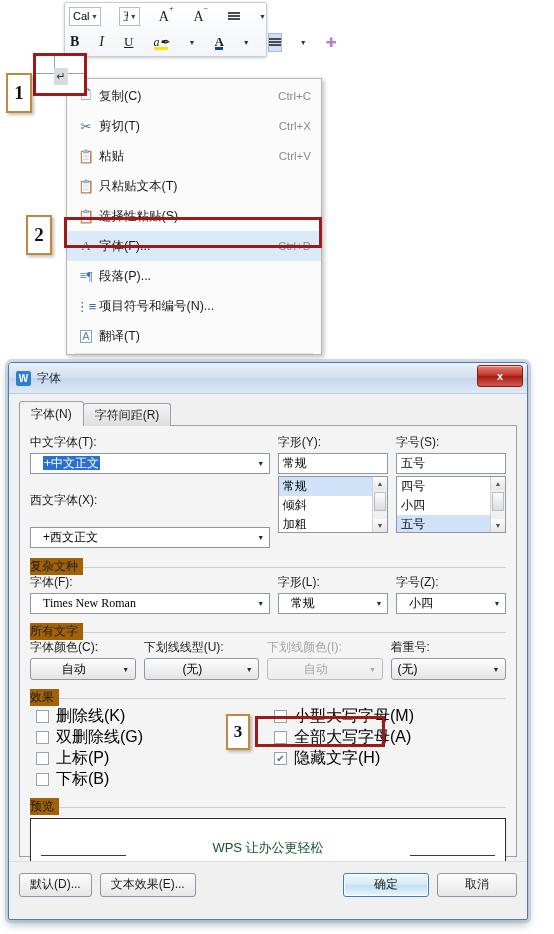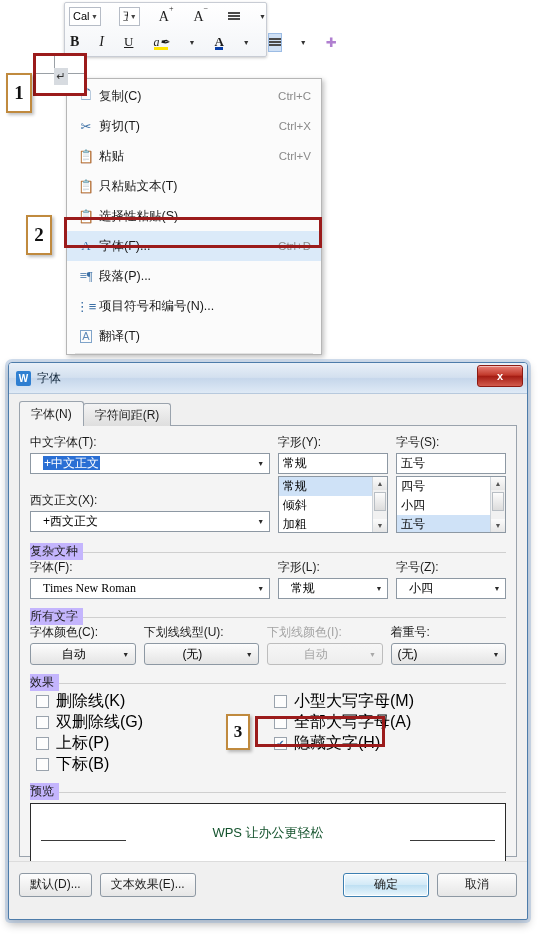--- a/index.html
+++ b/index.html
@@ -162,21 +162,21 @@
     height:57px;border:1px solid #8d98a3;background:#fff;margin-top:2px;
     display:flex;box-sizing:border-box;overflow:hidden;
   }
   .listbox .items{flex:1;}
   .lbi{height:19px;line-height:19px;font-size:12px;padding-left:4px;white-space:nowrap;}
   .lbi.sel{background:#cfe2f7;}
   .lbsb{width:14px;background:#f1f1f1;border-left:1px solid #cdd3d9;display:flex;flex-direction:column;}
   .lbsb .ar{height:13px;display:flex;align-items:center;justify-content:center;font-size:7px;color:#555;background:linear-gradient(#fbfbfb,#e6e6e6);}
   .lbsb .thumb{height:17px;margin:2px 1px;background:linear-gradient(#fcfcfc,#dcdcdc);border:1px solid #b8bec4;}
   .lbsb .track{flex:1;}
-  .grp-title{font-size:12px;color:#1b1b1b;background:#c4b5fd;padding-right:5px;position:relative;z-index:2;display:inline-block;}
+  .grp-title{font-size:12px;color:#1b1b1b;background:#a16207;padding-right:5px;position:relative;z-index:2;display:inline-block;}
   .grp-line{height:1px;background:#cfcfcf;position:relative;top:-8px;width:100%;}
 
   .btn-combo{
     height:22px;border:1px solid #8d98a3;border-radius:3px;
     background:linear-gradient(#fdfdfd,#e4e4e4);
     display:flex;align-items:center;box-sizing:border-box;font-size:12px;
   }
   .btn-combo .bv{flex:1;text-align:center;}
   .btn-combo .ba{width:18px;text-align:center;font-size:7px;color:#2a2a2a;}
   .btn-combo.dis{color:#a3a3a3;background:linear-gradient(#f6f6f6,#ededed);border-color:#bdbdbd;}
@@ -376,22 +376,22 @@
     <div id="tabpanel">
 
       <div class="row">
         <div class="col-l">
           <div class="lbl">中文字体(T):</div>
           <div class="ddown" style="margin-top:2px;">
             <span class="dv"><span class="sel-text">+中文正文</span></span>
             <span class="da">▼</span>
           </div>
 
-          <div class="lbl" style="margin-top:18px;">西文正文(X):</div>
-          <div class="ddown" style="margin-top:2px;">
+          <div class="lbl" style="margin-top:18px;">西文字体(X):</div>
+          <div class="ddown" style="margin-top:18px;">
             <span class="dv">+西文正文</span>
             <span class="da">▼</span>
           </div>
         </div>
 
         <div class="col-m">
           <div class="lbl">字形(Y):</div>
           <div class="txtbox" style="margin-top:2px;">
             <span>常规</span>
           </div>

